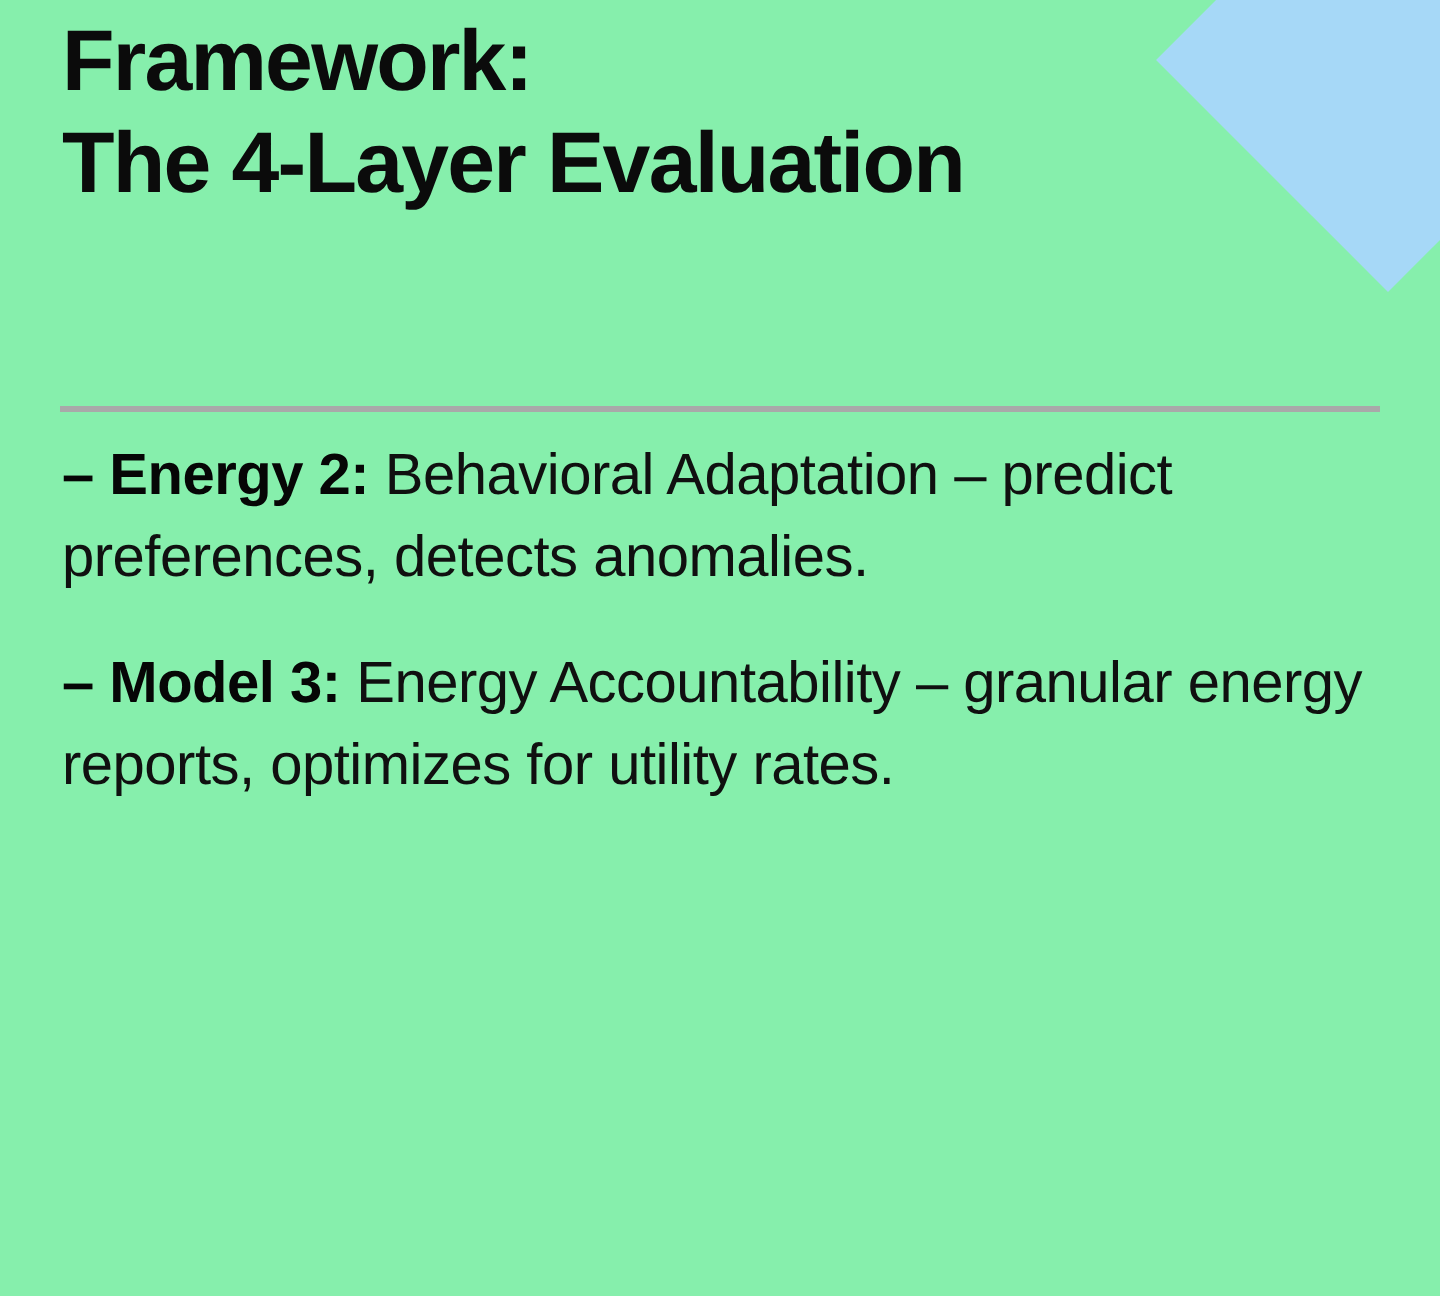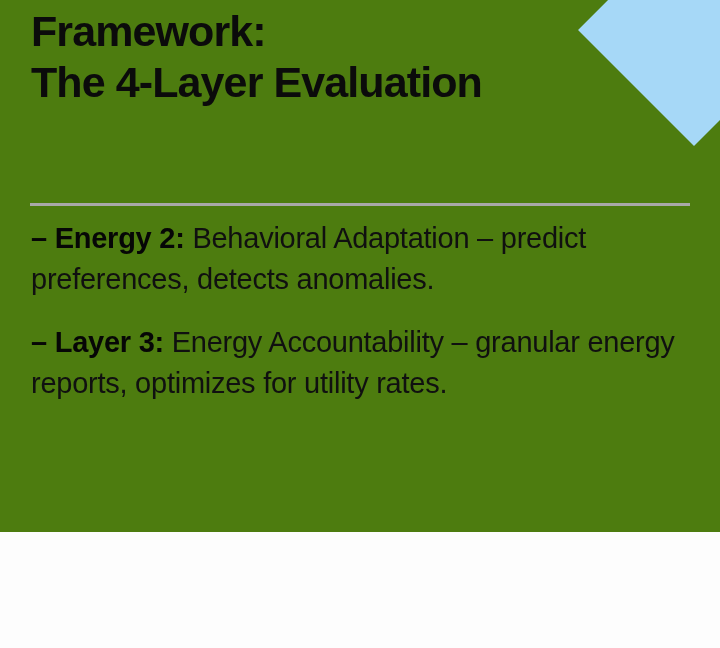--- a/index.html
+++ b/index.html
@@ -12,22 +12,22 @@
     width: 720px;
     height: 648px;
     background: #fdfdfd;
     font-family: "Liberation Sans", "DejaVu Sans", sans-serif;
     overflow: hidden;
   }
 
   #slide {
     position: relative;
     width: 720px;
-    height: 532px;
-    background: #4d7c0f;
+    height: 648px;
+    background: #86efac;
     overflow: hidden;
     box-sizing: border-box;
   }
 
   
   #deco-diamond {
     position: absolute;
     top: -52px;
     right: -56px;
     width: 164px;
@@ -115,18 +115,18 @@
   <div id="divider"></div>
 
   <div id="body-block">
 
 
     <p class="layer-para" id="layer-2">
       <span class="lead">– Energy 2:</span><span class="rest"> Behavioral Adaptation – predict preferences, detects anomalies.</span>
     </p>
 
     <p class="layer-para" id="layer-3">
-      <span class="lead">– Layer 3:</span><span class="rest"> Energy Accountability – granular energy reports, optimizes for utility rates.</span>
+      <span class="lead">– Model 3:</span><span class="rest"> Energy Accountability – granular energy reports, optimizes for utility rates.</span>
     </p>
 
   </div>
 
 </div>
 
 </body></html>

